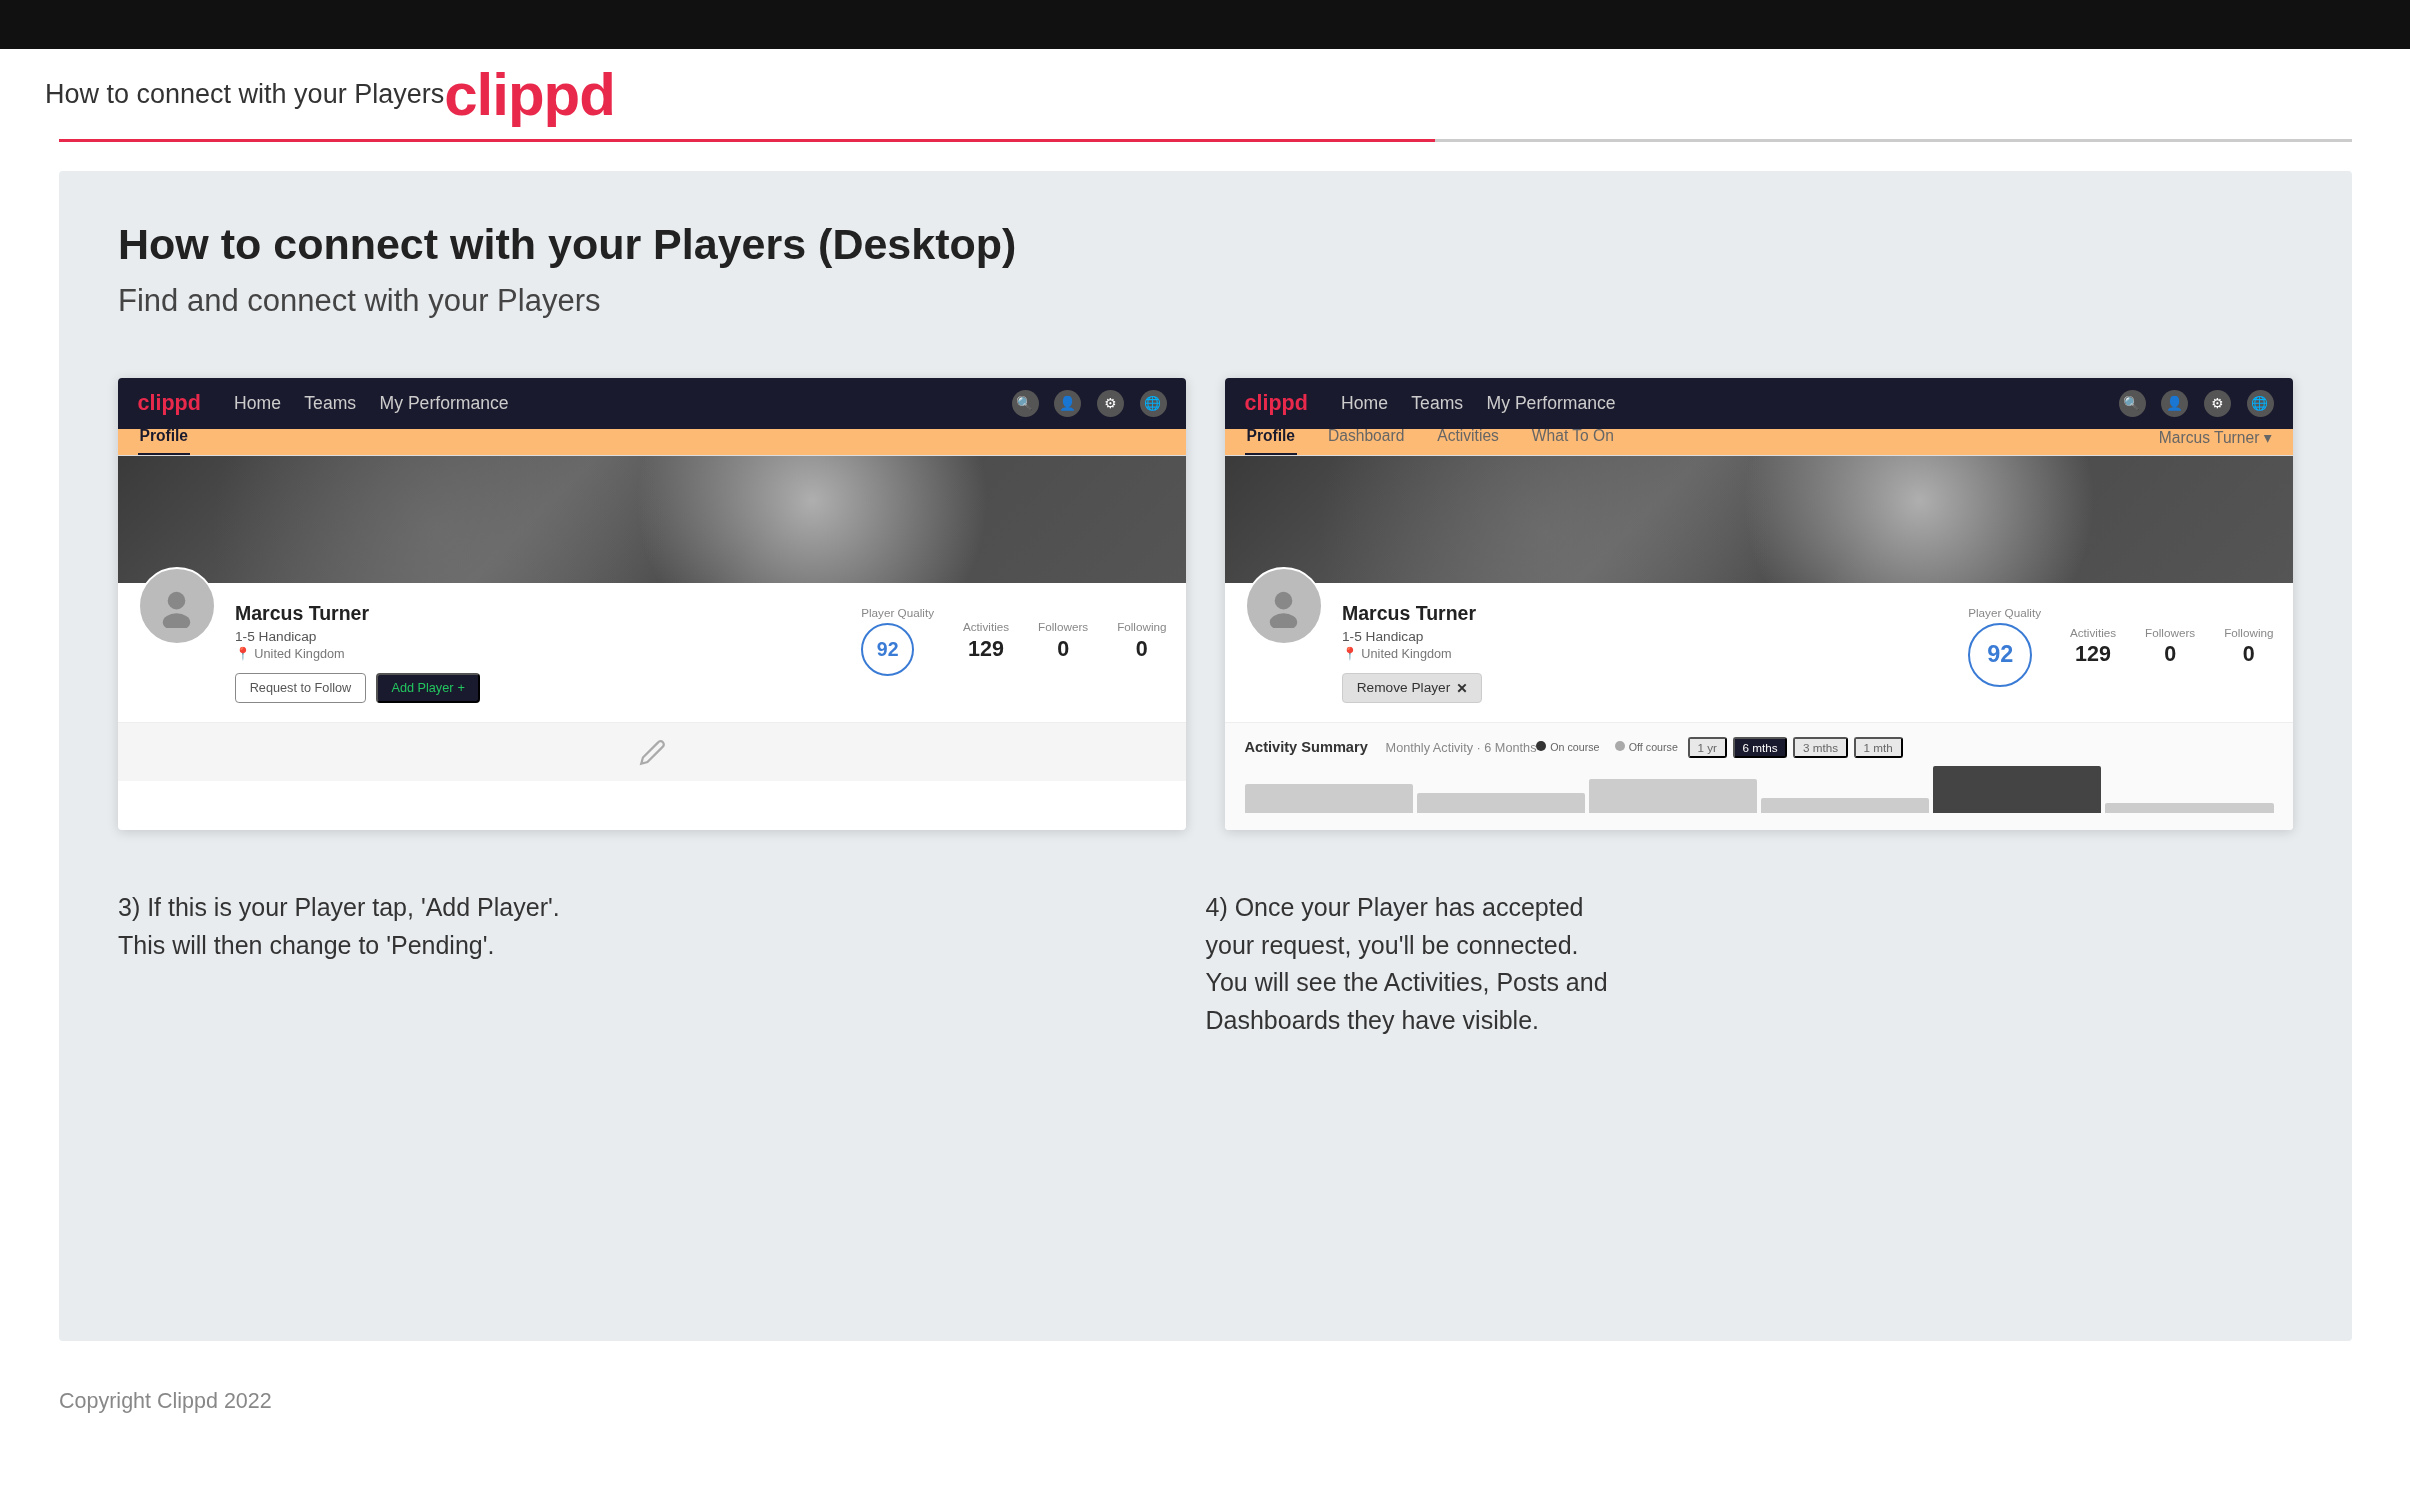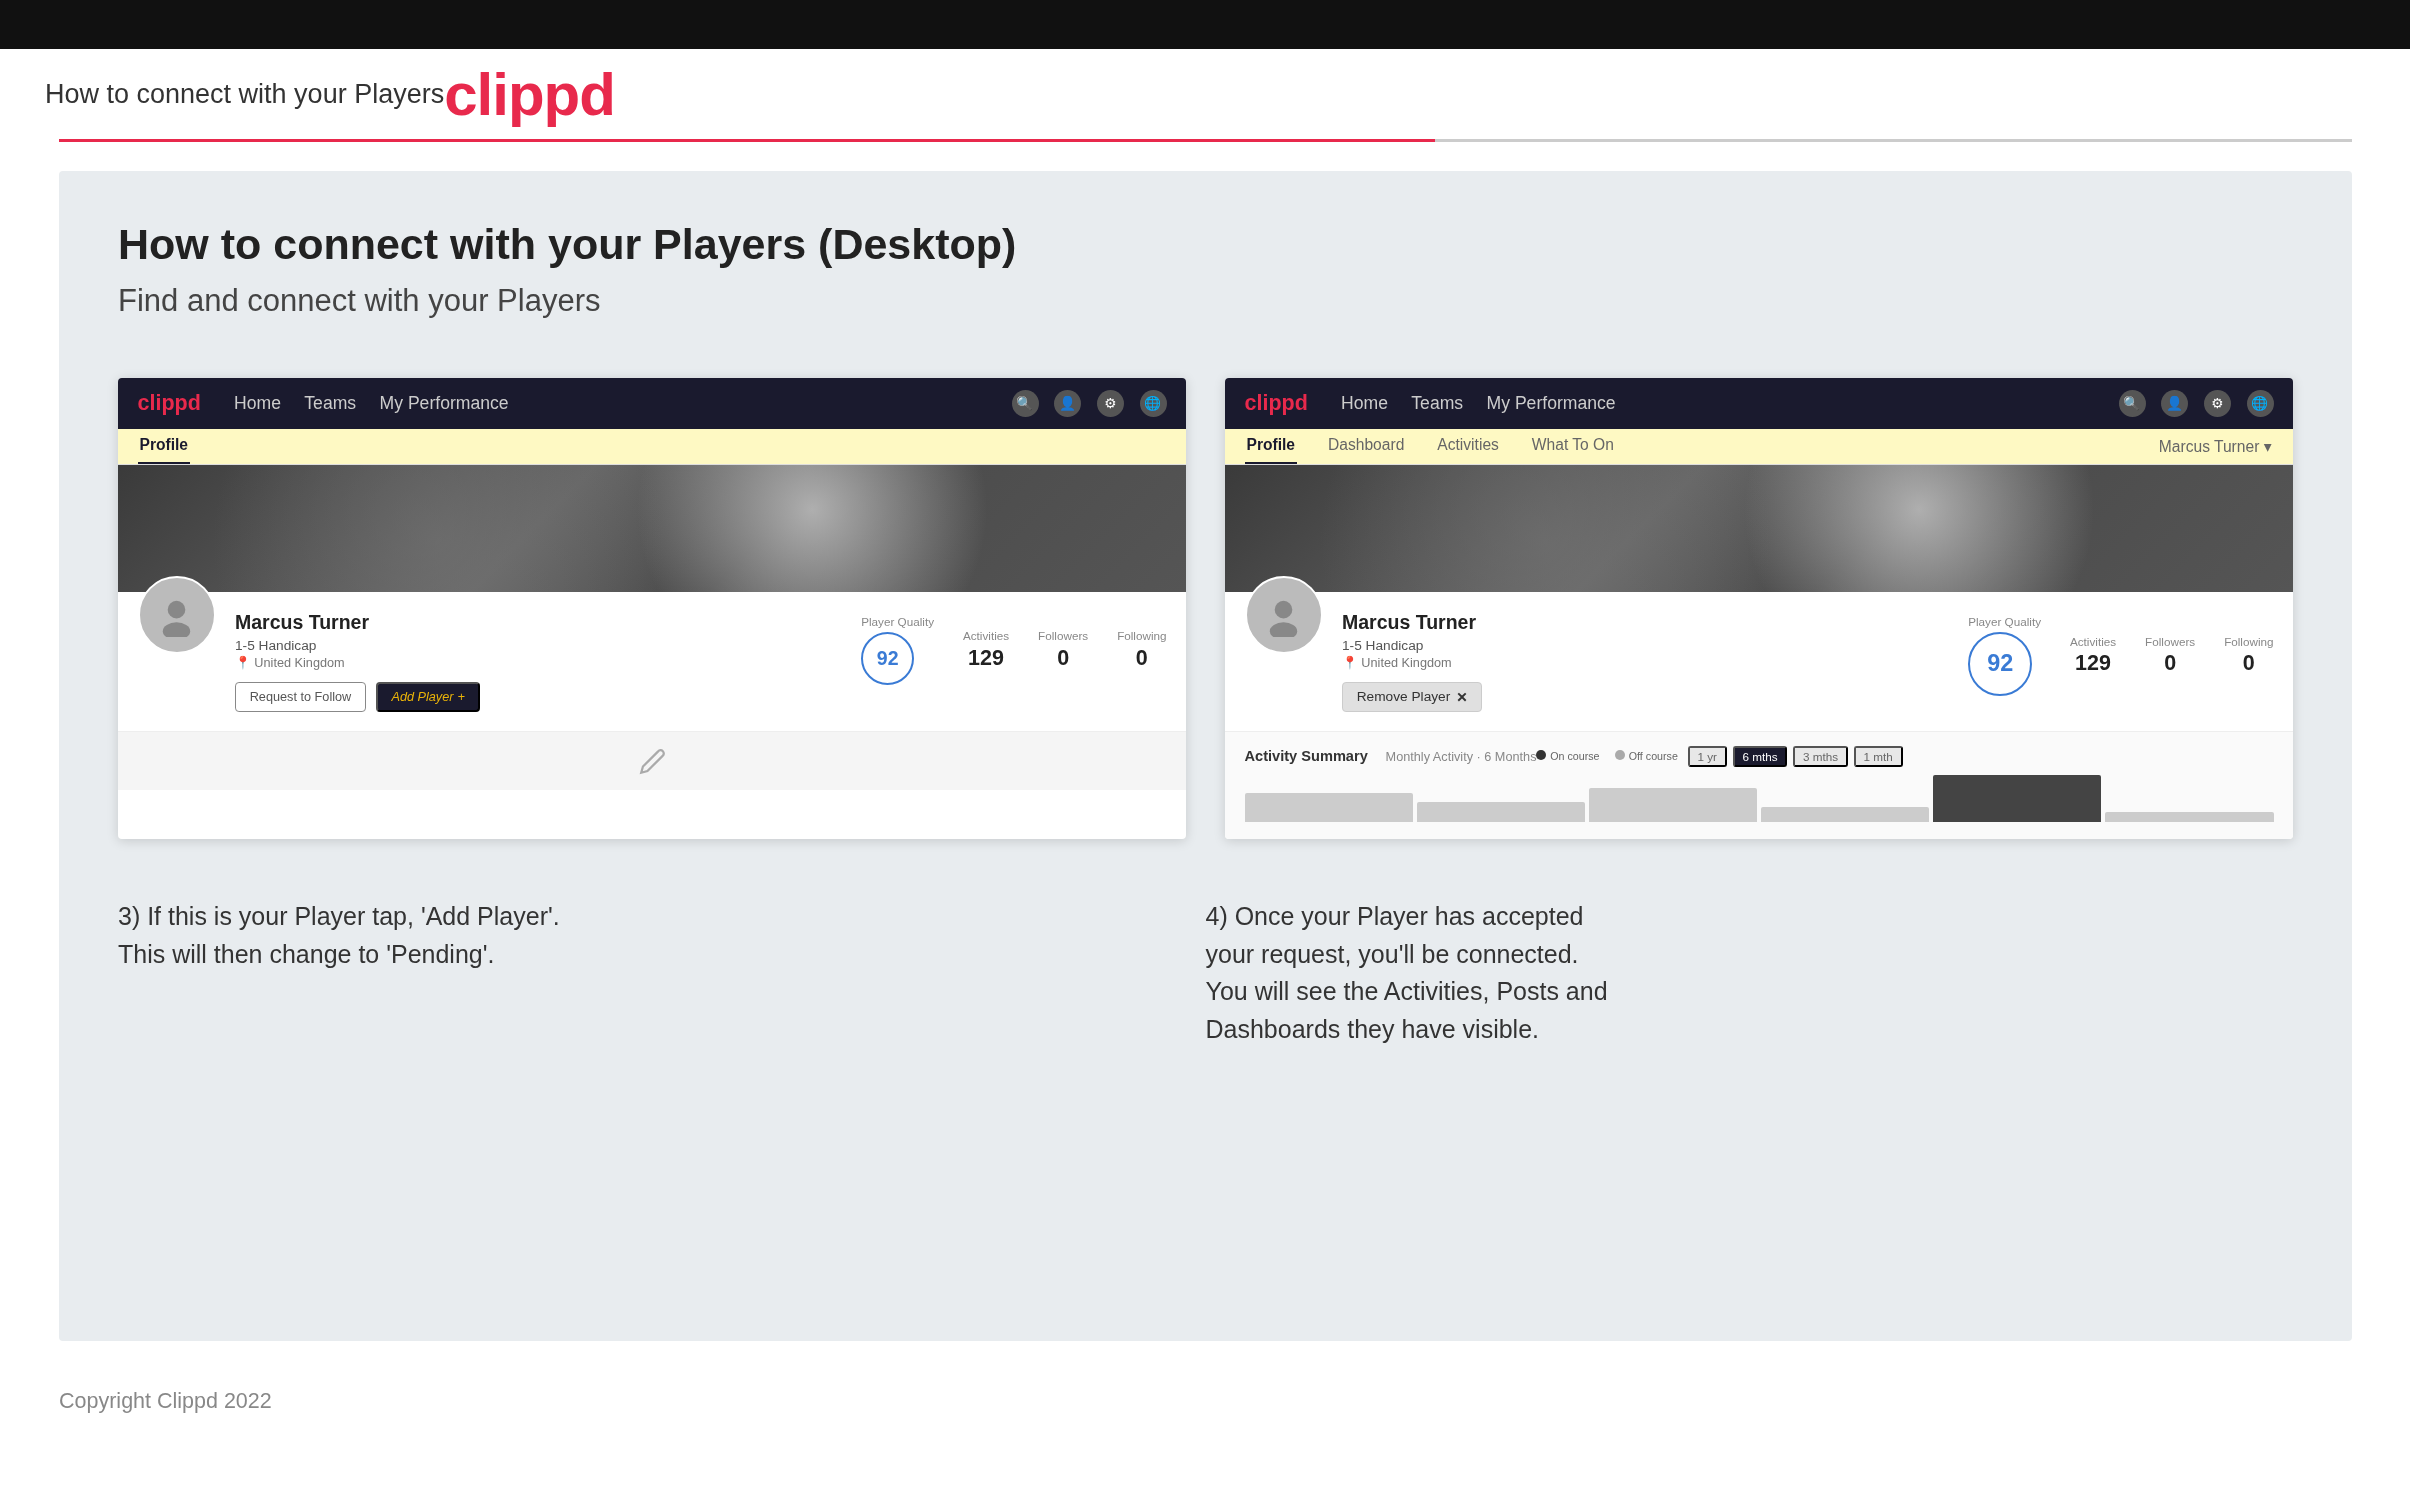--- a/index.html
+++ b/index.html
@@ -114,26 +114,26 @@
       background: #555;
       display: flex;
       align-items: center;
       justify-content: center;
       color: #fff;
       font-size: 13.7px;
     }
 
     
     .mock-tabbar {
-      background: #fef9c3;
+      background: #fdba74;
       border-bottom: 1px solid #ddd;
       display: flex;
       padding: 0 19.5px;
       gap: 29px;
-      height: 36px;
+      height: 27px;
       align-items: flex-end;
     }
     .mock-tab {
       font-size: 15.6px;
       color: #666;
       padding: 7.8px 2px;
       border-bottom: 2px solid transparent;
     }
     .mock-tab.active {
       color: #1a1a2e;
@@ -214,26 +214,25 @@
       border: 1px solid #888;
       border-radius: 3.9px;
       font-size: 12.7px;
       color: #555;
       background: #fff;
     }
     .mock-btn-dark {
       padding: 5.9px 13.7px;
       border-radius: 3.9px;
       font-size: 12.7px;
-      color: #eab308;
+      color: #22c55e;
       background: #1a1a2e;
       display: flex;
       align-items: center;
       gap: 3.9px;
-      font-style: italic;
     }
     .mock-btn-remove {
       padding: 5.9px 13.7px;
       border-radius: 3.9px;
       font-size: 13.7px;
       color: #333;
       background: #e0e0e0;
       display: flex;
       align-items: center;
       gap: 5.9px;

